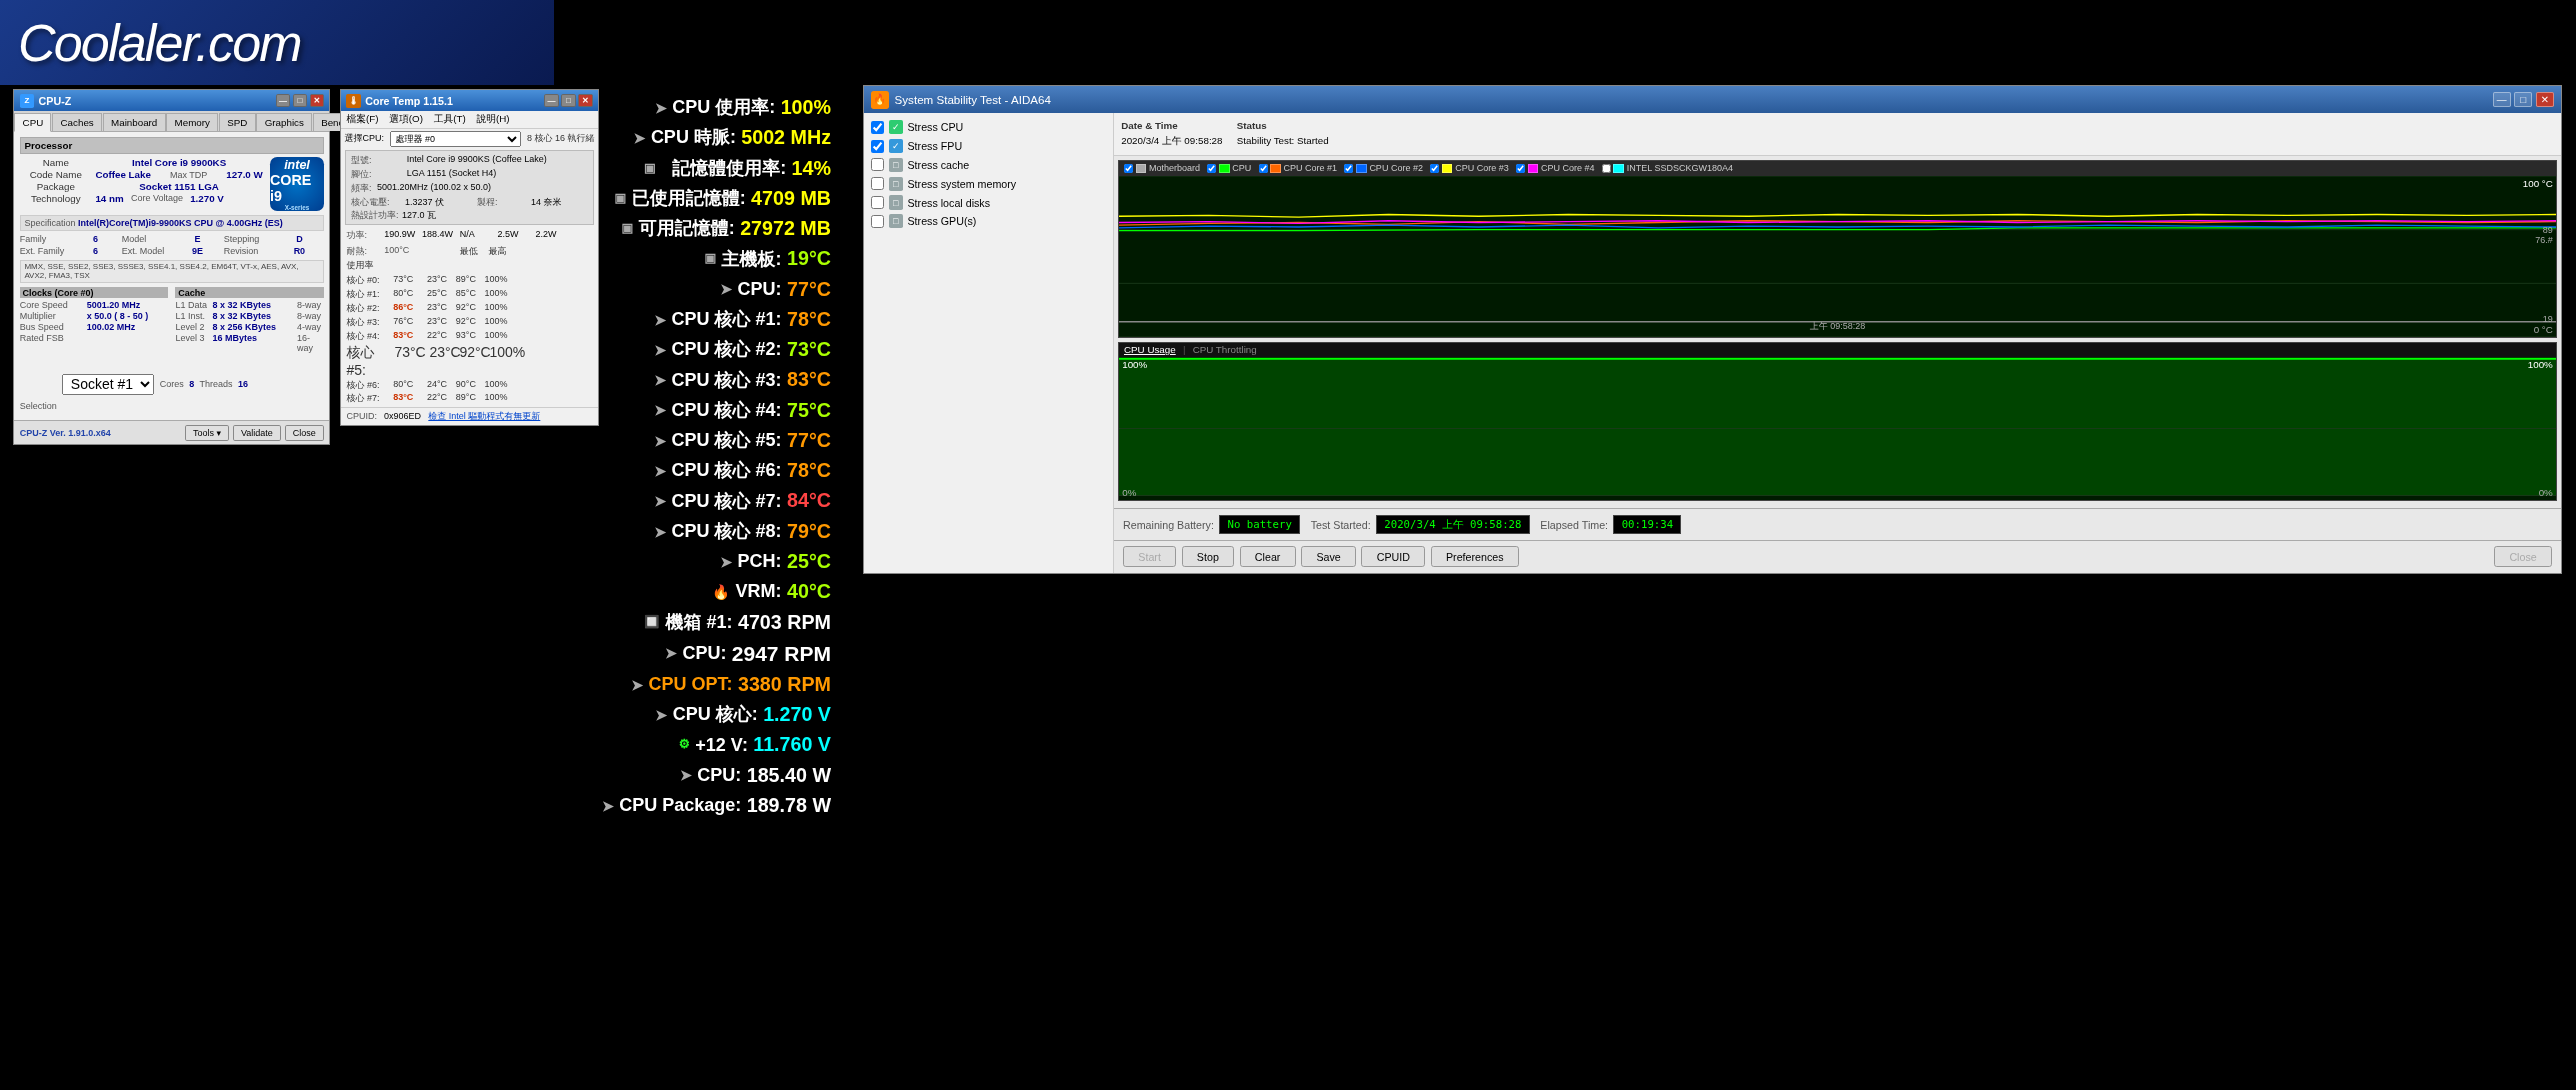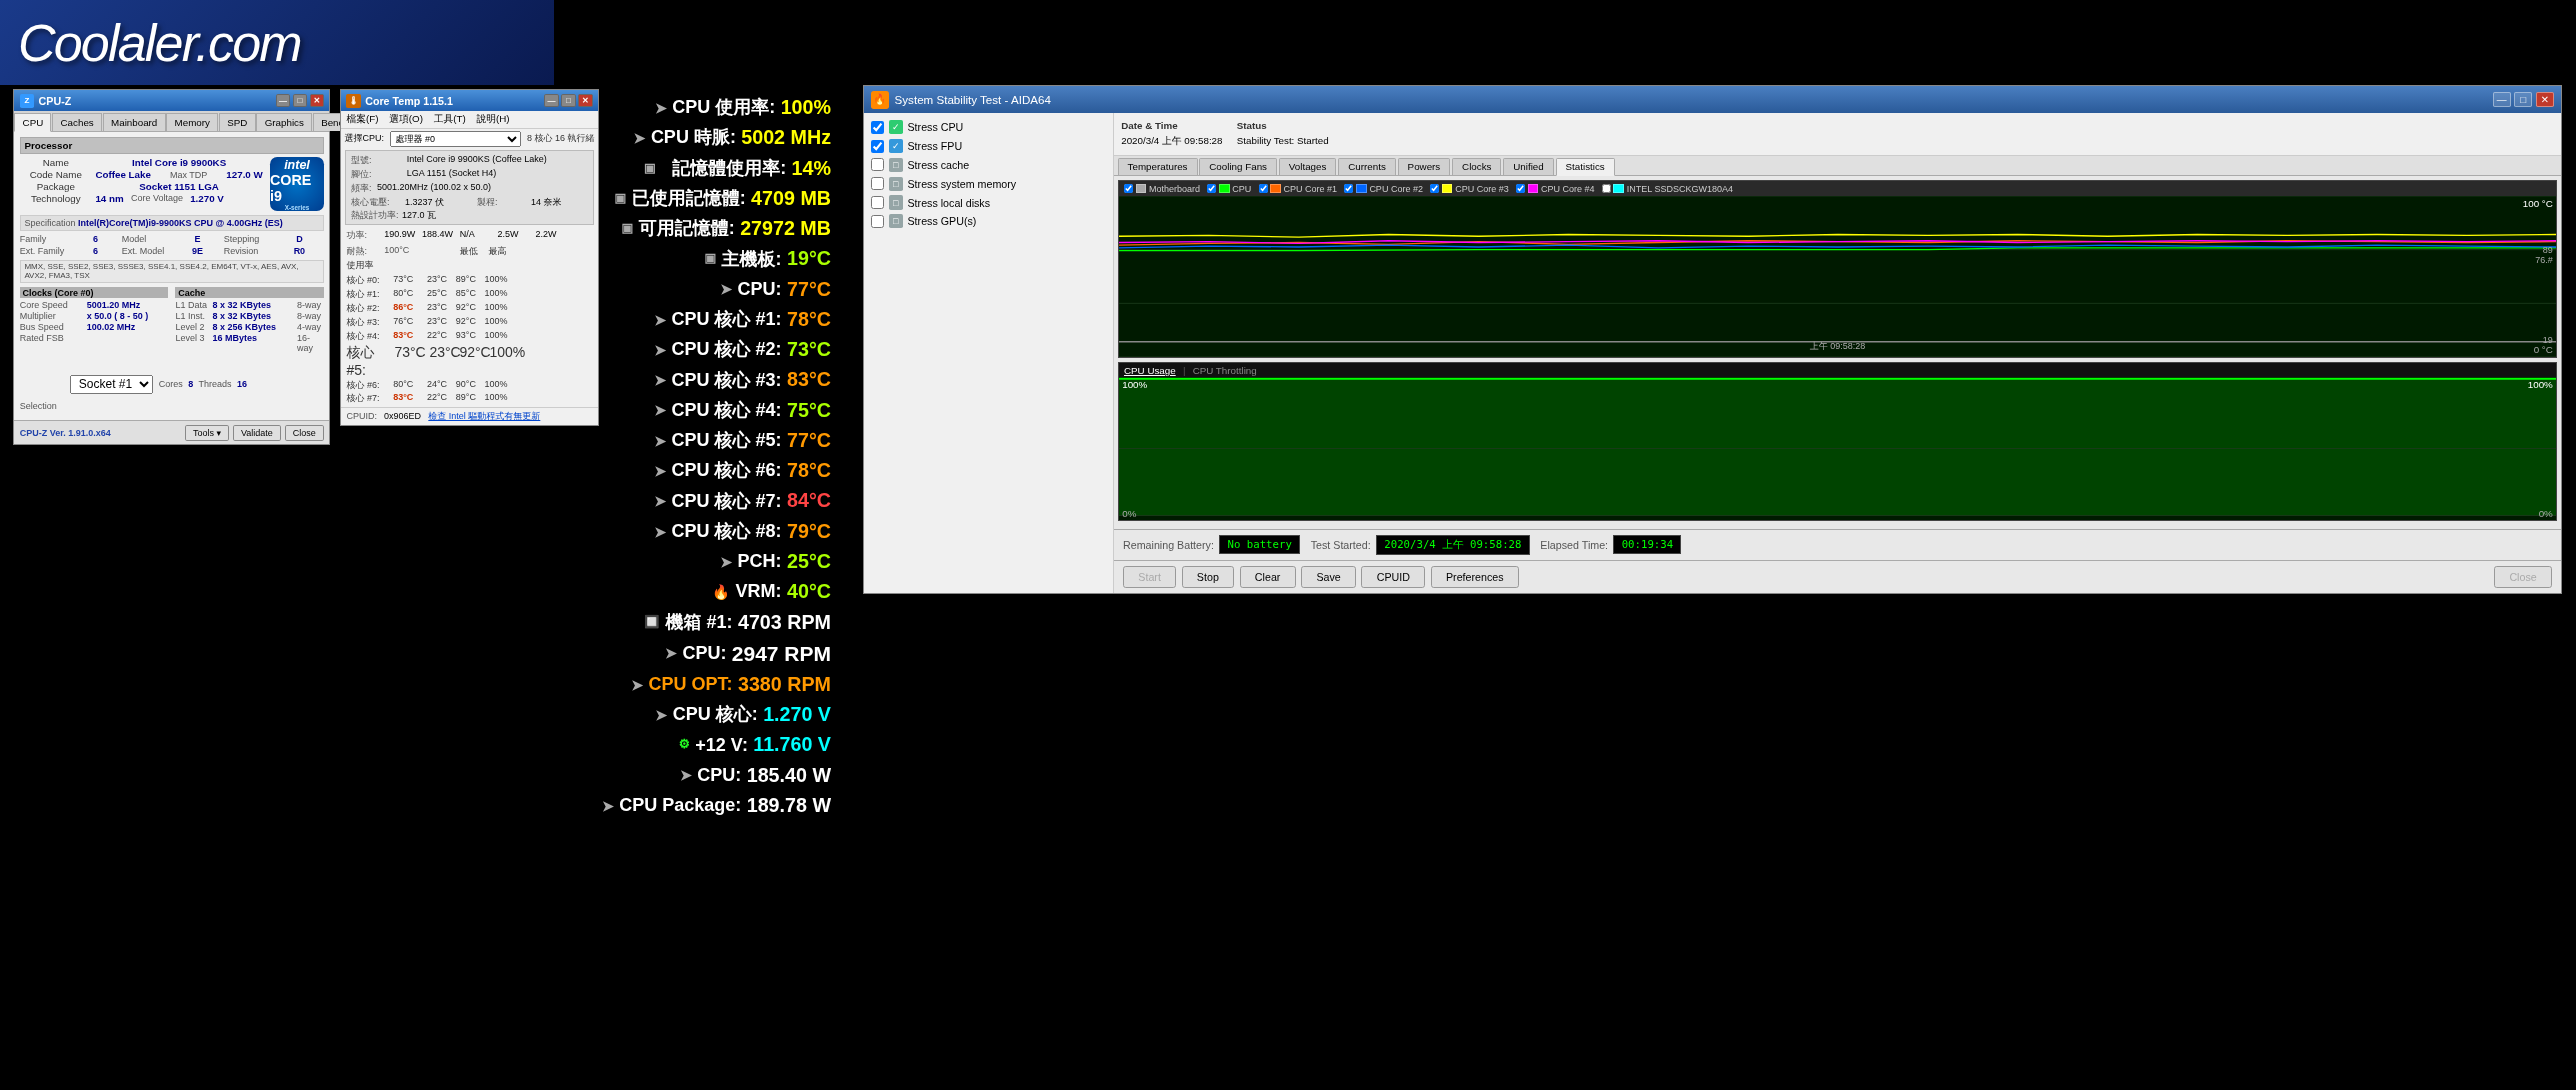--- a/index.html
+++ b/index.html
@@ -209,23 +209,22 @@
     }
 
     .selection-row {
       display: flex;
       align-items: center;
       gap: 5.4px;
       padding: 3.6px 0;
       font-size: 9px;
     }
     .selection-row select {
-      font-size: 12px;
+      font-size: 14px;
       padding: 0.9px 3.6px;
-      margin-left: 8px;
     }
 
     
     #coretemp-window {
       position: absolute;
       top: 89px;
       left: 340px;
       width: 259px;
       background: #f0f0f0;
       border: 1.8px solid #888;
@@ -1035,30 +1034,20 @@
           </div>
         </div>
         <div class="aida-status-col">
           <div class="aida-status-header">Status</div>
           <div class="aida-status-row">
             <span class="aida-status-value">Stability Test: Started</span>
           </div>
         </div>
       </div>
 
-      <div class="aida-tabs">
-        <div class="aida-tab">Temperatures</div>
-        <div class="aida-tab">Cooling Fans</div>
-        <div class="aida-tab">Voltages</div>
-        <div class="aida-tab">Currents</div>
-        <div class="aida-tab">Powers</div>
-        <div class="aida-tab">Clocks</div>
-        <div class="aida-tab">Unified</div>
-        <div class="aida-tab active">Statistics</div>
-      </div>
 
       <div class="aida-chart-area">
 
         <div class="chart-container">
           <div class="chart-legend">
             <div class="legend-item">
               <input type="checkbox" checked="" class="legend-checkbox" style="">
               <div class="legend-color" style="background:#aaaaaa;"></div>
               <span style="color:#ccc; font-size:9px;">Motherboard</span>
             </div>

